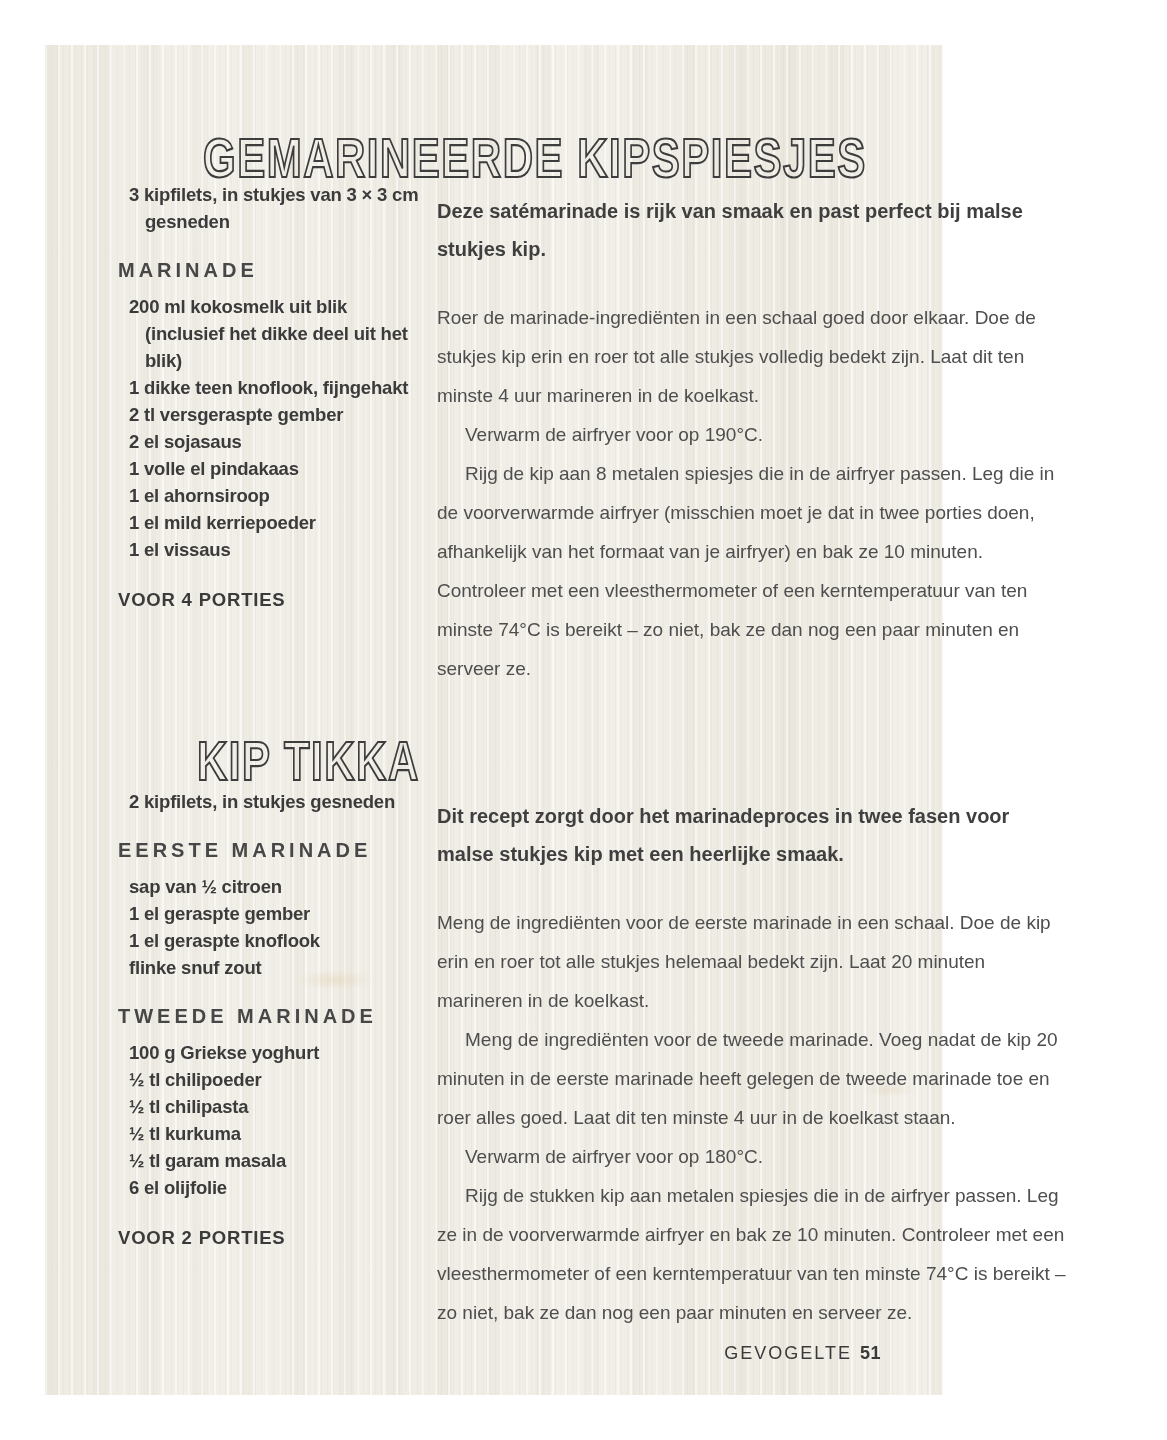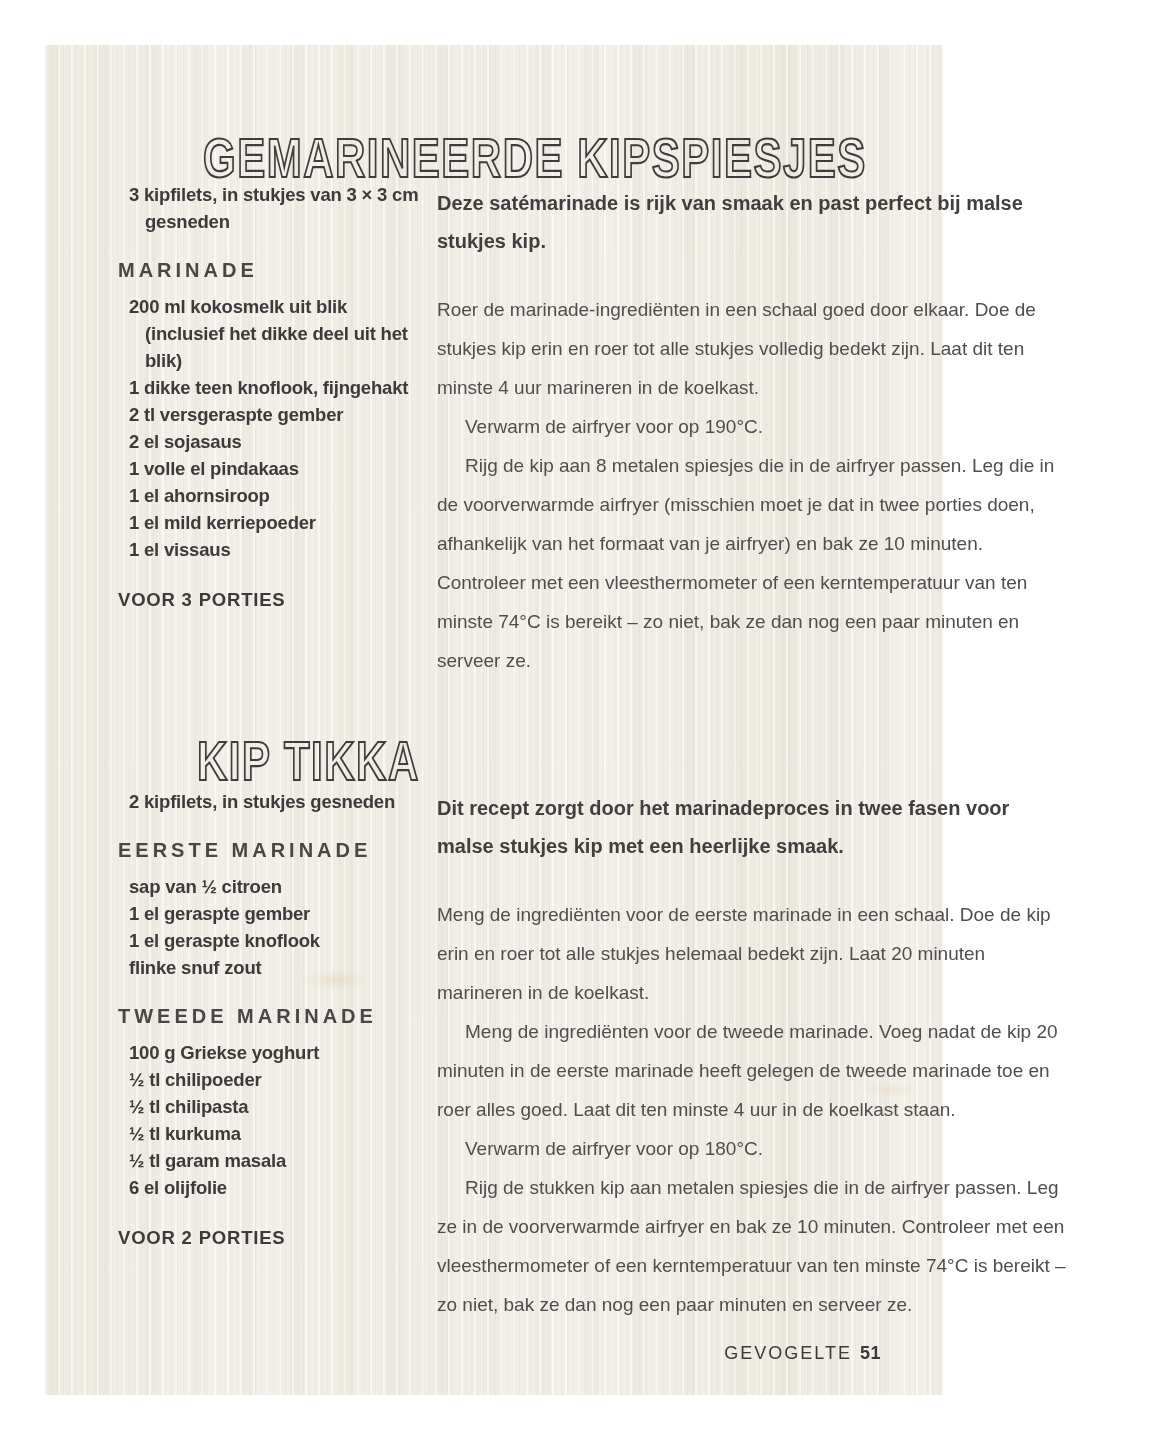--- a/index.html
+++ b/index.html
@@ -93,21 +93,21 @@
     letter-spacing: -0.2px;
   }
   .yield {
     margin-top: 26px;
     font-size: 18.5px;
     font-weight: 700;
     letter-spacing: 0.8px;
     color: #3b3b3b;
   }
   .intro {
-    margin: 8px 0 30px 0;
+    margin: 16px 0 30px 0;
     font-size: 20px;
     font-weight: 600;
     line-height: 38px;
     color: #3f3f3f;
   }
   .method { color: #4e4e4e; }
   .method p {
     margin: 0;
     font-size: 19px;
     line-height: 39px;
@@ -146,21 +146,21 @@
           <li>200 ml kokosmelk uit blik (inclusief het dikke deel uit het blik)</li>
           <li>1 dikke teen knoflook, fijngehakt</li>
           <li>2 tl versgeraspte gember</li>
           <li>2 el sojasaus</li>
           <li>1 volle el pindakaas</li>
           <li>1 el ahornsiroop</li>
           <li>1 el mild kerriepoeder</li>
           <li>1 el vissaus</li>
         </ul>
       </div>
-      <div class="yield">VOOR 3 PORTIES</div>
+      <div class="yield">VOOR 4 PORTIES</div>
     </div>
 
     <div class="rightcol" style="left:392px; top:131px;">
       <p class="intro">Deze satémarinade is rijk van smaak en past perfect bij malse stukjes kip.</p>
       <div class="method">
         <p>Roer de marinade-ingrediënten in een schaal goed door elkaar. Doe de stukjes kip erin en roer tot alle stukjes volledig bedekt zijn. Laat dit ten minste 4 uur marineren in de koelkast.</p>
         <p class="indent">Verwarm de airfryer voor op 190°C.</p>
         <p class="indent">Rijg de kip aan 8 metalen spiesjes die in de airfryer passen. Leg die in de voorverwarmde airfryer (misschien moet je dat in twee porties doen, afhankelijk van het formaat van je airfryer) en bak ze 10 minuten. Controleer met een vleesthermometer of een kerntemperatuur van ten minste 74°C is bereikt – zo niet, bak ze dan nog een paar minuten en serveer ze.</p>
       </div>
     </div>

